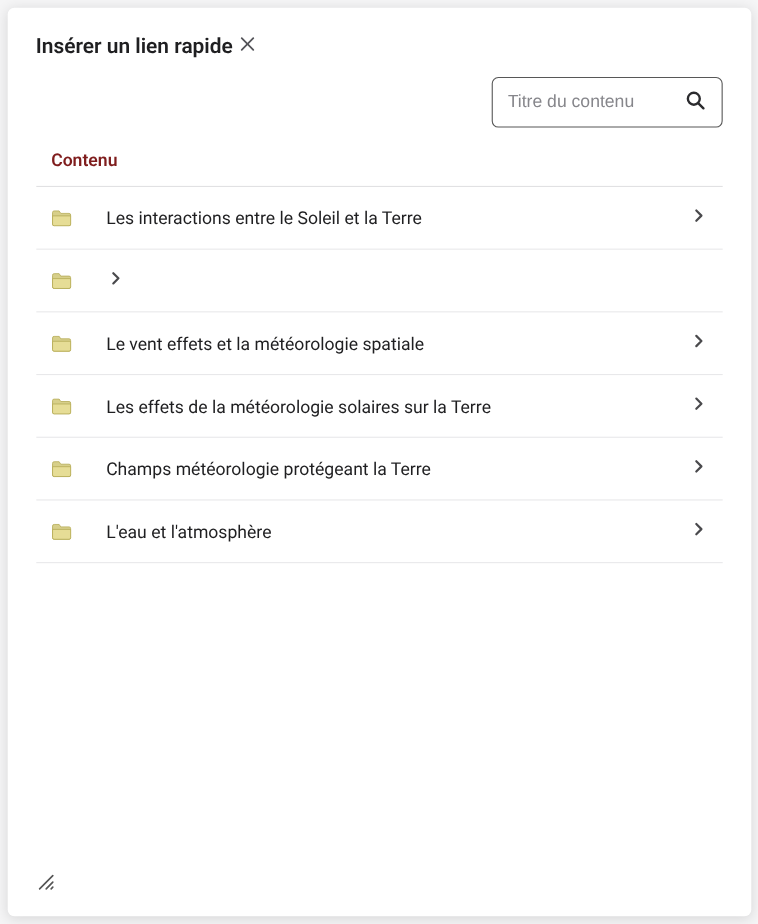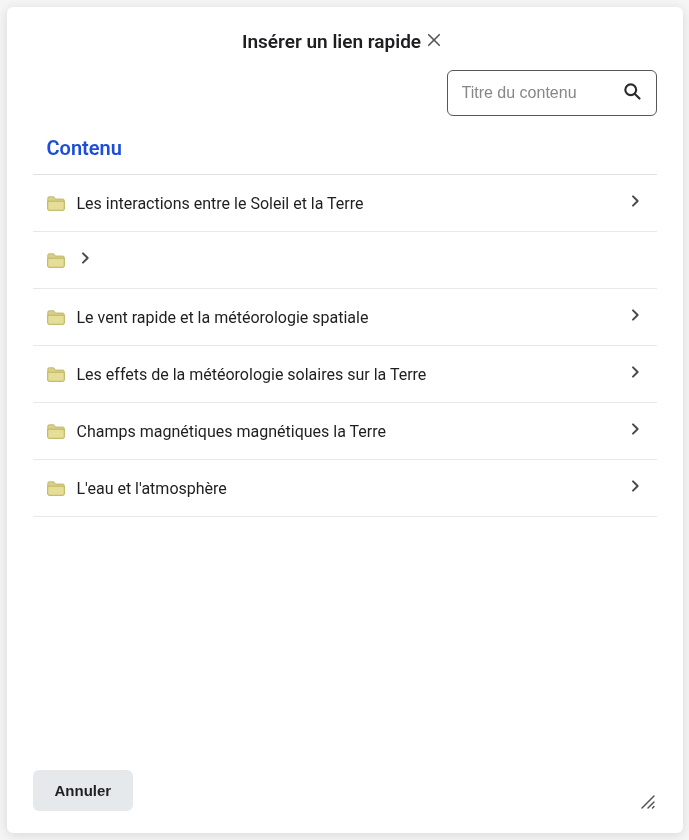--- a/index.html
+++ b/index.html
@@ -19,21 +19,21 @@
     border-radius: 6px;
     box-shadow: 0 2px 12px rgba(0,0,0,0.12);
     display: flex;
     flex-direction: column;
     padding: 20px 26px 22px 26px;
     position: relative;
   }
   .modal-header {
     display: flex;
     align-items: center;
-    justify-content: center;
+    justify-content: flex-start;
     margin-bottom: 14px;
   }
   .modal-title {
     font-size: 19px;
     font-weight: 600;
     color: #1f1f21;
   }
   .close-btn {
     background: none;
     border: none;
@@ -64,36 +64,37 @@
     flex: 1;
     color: #404040;
     width: 140px;
   }
   .search-input::placeholder {
     color: #86868b;
     font-size: 16px;
   }
   .search-wrap svg { width: 20px; height: 20px; color:#2b2b2e; flex-shrink:0; margin-left:6px;}
   .section-title {
-    font-size: 20px;
+    font-size: 16px;
     font-weight: 600;
-    color: #1d4ed8;
+    color: #7f1d1d;
     padding: 6px 14px 14px 14px;
     border-bottom: 1px solid #e1e1e3;
   }
   .list {
     display: flex;
     flex-direction: column;
   }
   .item {
     display: flex;
     align-items: center;
     padding: 18px 14px;
     border-bottom: 1px solid #e8e8ea;
     cursor: pointer;
+    gap: 20px;
   }
   .folder-icon {
     width: 18px;
     height: 14px;
     margin-right: 12px;
     flex-shrink:0;
   }
   .item-label {
     flex: 1;
     font-size: 16px;
@@ -176,59 +177,58 @@
           </svg></span>
         <span class="chevron"><svg viewBox="0 0 24 24" fill="none" stroke="currentColor" stroke-width="3" stroke-linecap="round" stroke-linejoin="round">
             <polyline points="9 5 16 12 9 19"></polyline>
           </svg></span>
       </div>
       <div class="item">
         <span class="folder-icon"><svg viewBox="0 0 24 20" xmlns="http://www.w3.org/2000/svg">
             <path d="M1 3 a2 2 0 0 1 2-2 h6 l2 3 h10 a2 2 0 0 1 2 2 v11 a2 2 0 0 1 -2 2 H3 a2 2 0 0 1 -2-2 Z" fill="#d7cf8a" stroke="#b6ad57" stroke-width="1"></path>
             <path d="M1 7 h22 v10 a2 2 0 0 1 -2 2 H3 a2 2 0 0 1 -2-2 Z" fill="#e6dd96" stroke="#b6ad57" stroke-width="1"></path>
           </svg></span>
-        <span class="item-label">Le vent rapide et la météorologie spatiale</span>
+        <span class="item-label">Le vent effets et la météorologie spatiale</span>
         <span class="chevron"><svg viewBox="0 0 24 24" fill="none" stroke="currentColor" stroke-width="3" stroke-linecap="round" stroke-linejoin="round">
             <polyline points="9 5 16 12 9 19"></polyline>
           </svg></span>
       </div>
       <div class="item">
         <span class="folder-icon"><svg viewBox="0 0 24 20" xmlns="http://www.w3.org/2000/svg">
             <path d="M1 3 a2 2 0 0 1 2-2 h6 l2 3 h10 a2 2 0 0 1 2 2 v11 a2 2 0 0 1 -2 2 H3 a2 2 0 0 1 -2-2 Z" fill="#d7cf8a" stroke="#b6ad57" stroke-width="1"></path>
             <path d="M1 7 h22 v10 a2 2 0 0 1 -2 2 H3 a2 2 0 0 1 -2-2 Z" fill="#e6dd96" stroke="#b6ad57" stroke-width="1"></path>
           </svg></span>
         <span class="item-label">Les effets de la météorologie solaires sur la Terre</span>
         <span class="chevron"><svg viewBox="0 0 24 24" fill="none" stroke="currentColor" stroke-width="3" stroke-linecap="round" stroke-linejoin="round">
             <polyline points="9 5 16 12 9 19"></polyline>
           </svg></span>
       </div>
       <div class="item">
         <span class="folder-icon"><svg viewBox="0 0 24 20" xmlns="http://www.w3.org/2000/svg">
             <path d="M1 3 a2 2 0 0 1 2-2 h6 l2 3 h10 a2 2 0 0 1 2 2 v11 a2 2 0 0 1 -2 2 H3 a2 2 0 0 1 -2-2 Z" fill="#d7cf8a" stroke="#b6ad57" stroke-width="1"></path>
             <path d="M1 7 h22 v10 a2 2 0 0 1 -2 2 H3 a2 2 0 0 1 -2-2 Z" fill="#e6dd96" stroke="#b6ad57" stroke-width="1"></path>
           </svg></span>
-        <span class="item-label">Champs magnétiques magnétiques la Terre</span>
+        <span class="item-label">Champs météorologie protégeant la Terre</span>
         <span class="chevron"><svg viewBox="0 0 24 24" fill="none" stroke="currentColor" stroke-width="3" stroke-linecap="round" stroke-linejoin="round">
             <polyline points="9 5 16 12 9 19"></polyline>
           </svg></span>
       </div>
       <div class="item">
         <span class="folder-icon"><svg viewBox="0 0 24 20" xmlns="http://www.w3.org/2000/svg">
             <path d="M1 3 a2 2 0 0 1 2-2 h6 l2 3 h10 a2 2 0 0 1 2 2 v11 a2 2 0 0 1 -2 2 H3 a2 2 0 0 1 -2-2 Z" fill="#d7cf8a" stroke="#b6ad57" stroke-width="1"></path>
             <path d="M1 7 h22 v10 a2 2 0 0 1 -2 2 H3 a2 2 0 0 1 -2-2 Z" fill="#e6dd96" stroke="#b6ad57" stroke-width="1"></path>
           </svg></span>
         <span class="item-label">L'eau et l'atmosphère</span>
         <span class="chevron"><svg viewBox="0 0 24 24" fill="none" stroke="currentColor" stroke-width="3" stroke-linecap="round" stroke-linejoin="round">
             <polyline points="9 5 16 12 9 19"></polyline>
           </svg></span>
       </div>
     </div>
 
   <div class="modal-footer">
-    <button class="cancel-btn">Annuler</button>
     <span class="resize-handle">
       <svg viewBox="0 0 24 24" fill="none" stroke="currentColor" stroke-width="2" stroke-linecap="round">
         <line x1="4" y1="20" x2="20" y2="4"></line>
         <line x1="12" y1="20" x2="20" y2="12"></line>
         <line x1="18" y1="20" x2="20" y2="18"></line>
       </svg>
     </span>
   </div>
 </div>
 

